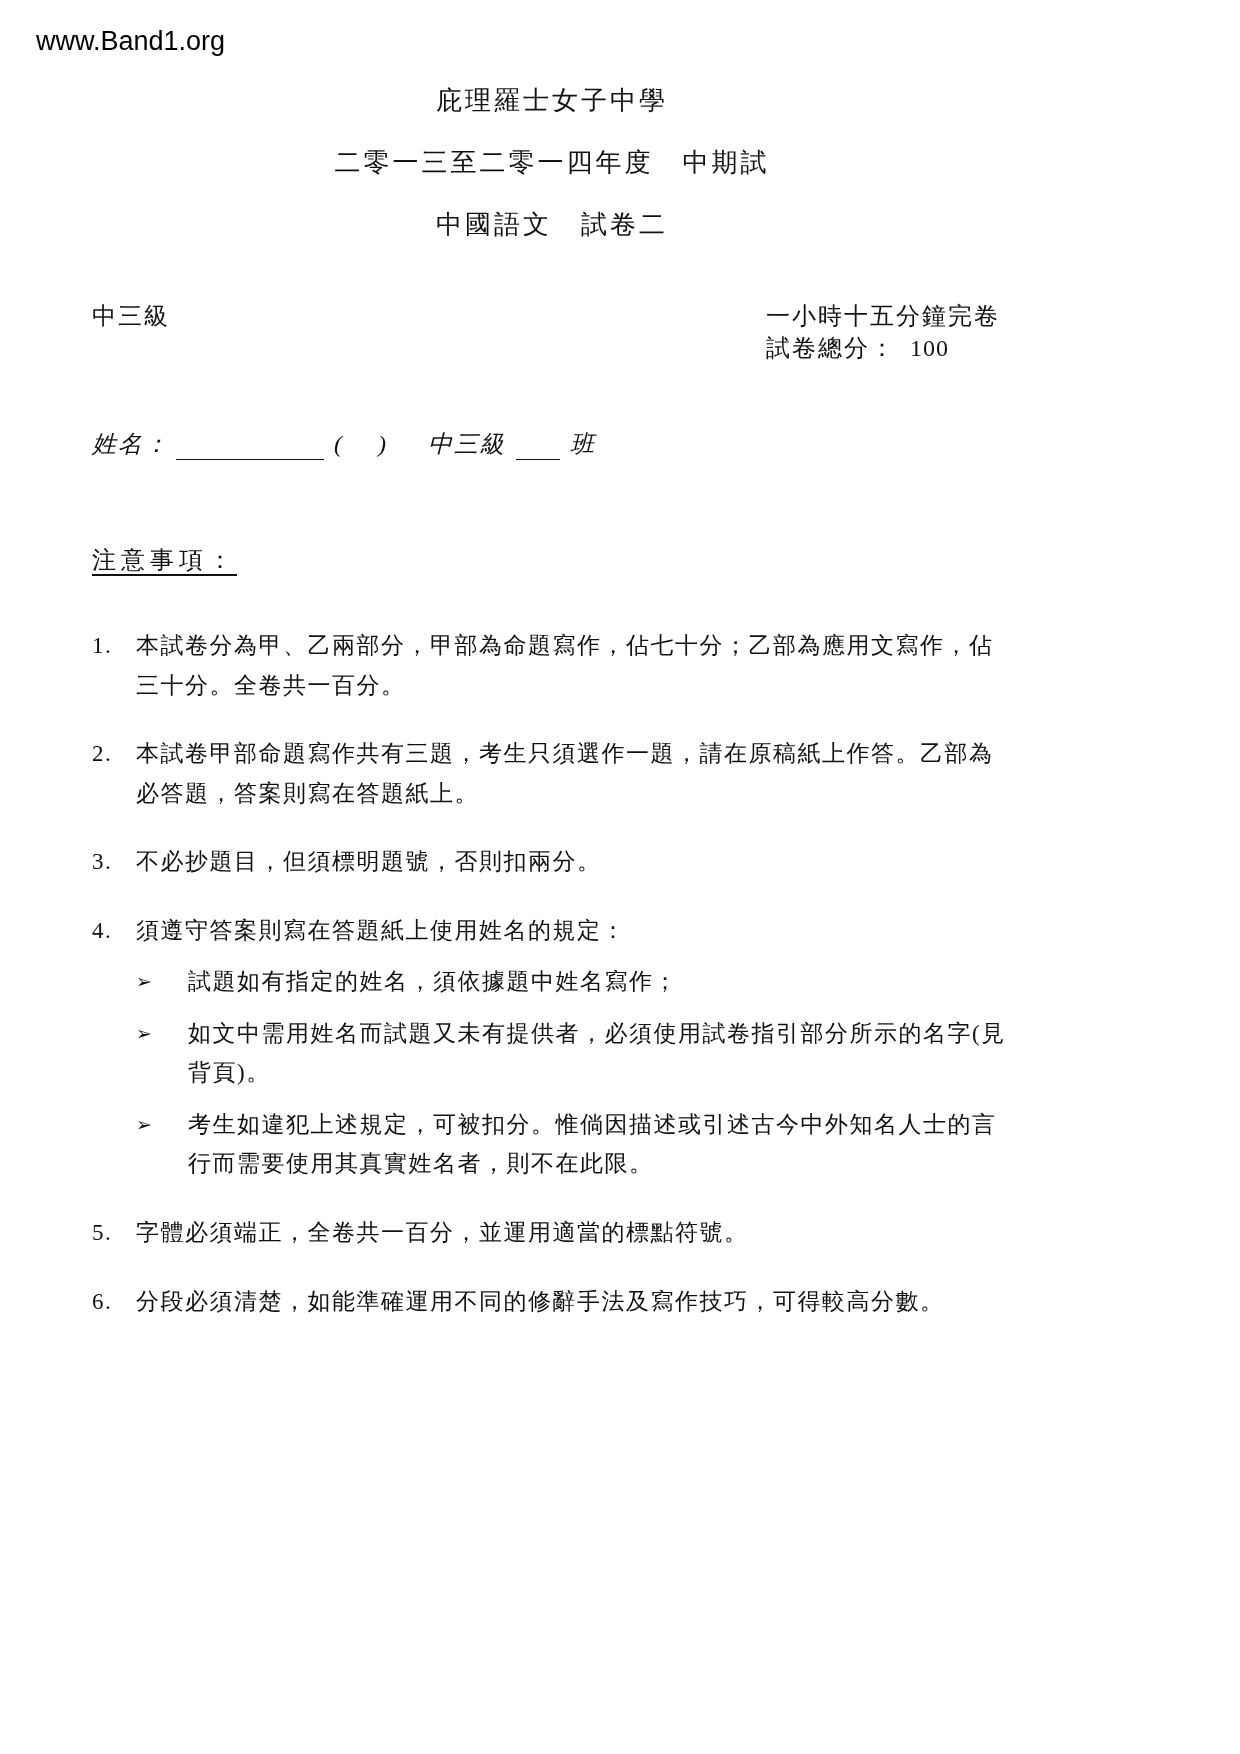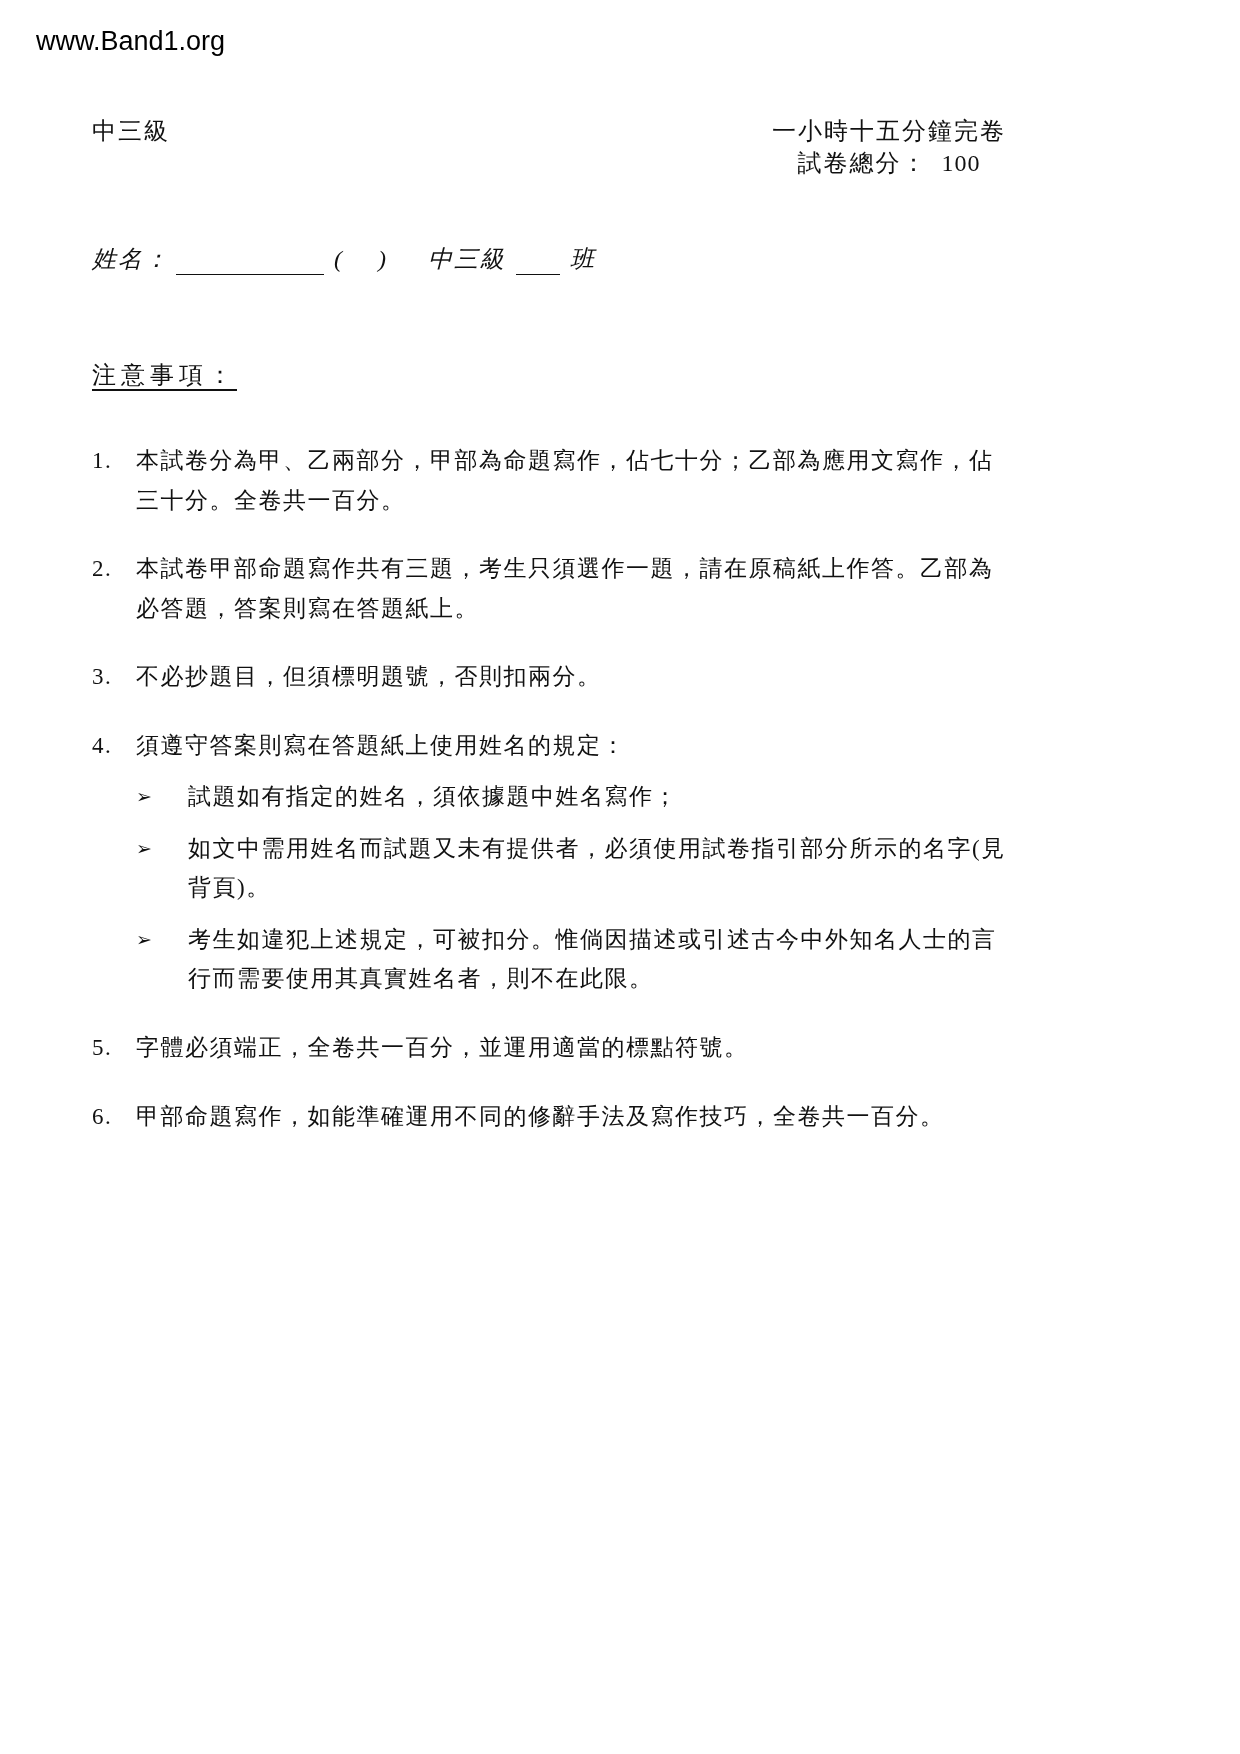--- a/index.html
+++ b/index.html
@@ -36,21 +36,21 @@
   .info-row {
     display: flex;
     justify-content: space-between;
     align-items: flex-start;
     margin-top: 58px;
     font-size: 24px;
     letter-spacing: 2px;
   }
   .info-right {
     width: 246px;
-    text-align: center;
+    text-align: left;
   }
   .info-right .total-line {
   }
   .total-value {
     margin-left: 14px;
     letter-spacing: 1px;
   }
   .name-line {
     margin-top: 64px;
     font-size: 24px;
@@ -111,20 +111,25 @@
     flex: 1;
   }
 </style>
 </head>
 <body>
 
 <div class="page">
 
   <div class="watermark">www.Band1.org</div>
 
+  <div class="header">
+    <div class="h-line">庇理羅士女子中學</div>
+    <div class="h-line">二零一三至二零一四年度　中期試</div>
+    <div class="h-line">中國語文　試卷二</div>
+  </div>
 
   <div class="info-row">
     <div>中三級</div>
     <div class="info-right">
       <div>一小時十五分鐘完卷</div>
       <div class="total-line">
         <span>試卷總分：</span><span class="total-value">100</span>
       </div>
     </div>
   </div>
@@ -174,18 +179,18 @@
       </div>
       <div class="note-item">
         <span class="note-num">5.</span>
         <div class="note-body">
           <div class="note-para"><span>字體必須端正，全卷共一百分，並運用適當的標點符號。</span></div>
         </div>
       </div>
       <div class="note-item">
         <span class="note-num">6.</span>
         <div class="note-body">
-          <div class="note-para"><span>甲部命題寫作，如能準確運用不同的修辭手法及寫作技巧，全卷共一百分。</span></div>
+          <div class="note-para"><span>分段必須清楚，如能準確運用不同的修辭手法及寫作技巧，可得較高分數。</span></div>
         </div>
       </div>
     </div>
 
 </div>
 
 </body></html>

